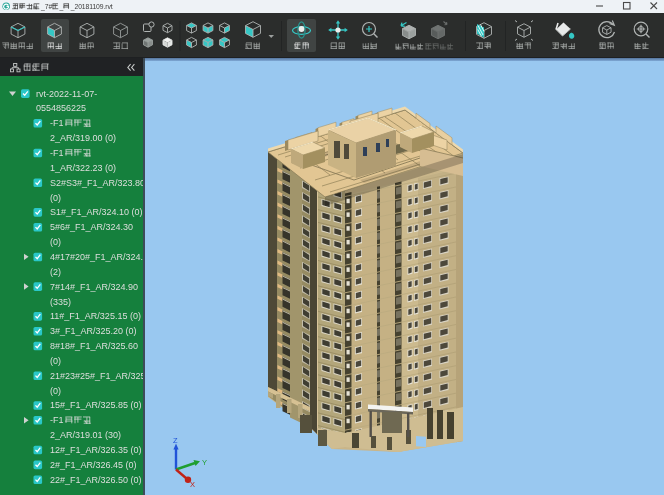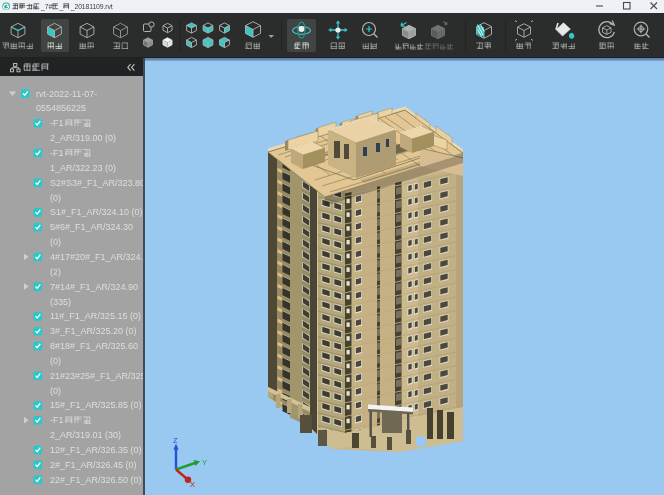--- a/index.html
+++ b/index.html
@@ -404,21 +404,21 @@
         <line x1="1.11" y1="2.05" x2="1.11" y2="7.73" stroke="#aeb1b0" stroke-width="0.70"></line>
         <line x1="3.70" y1="1.94" x2="3.70" y2="8.17" stroke="#aeb1b0" stroke-width="0.70"></line>
         <line x1="8.38" y1="3.81" x2="14.56" y2="3.81" stroke="#aeb1b0" stroke-width="0.70"></line>
         <line x1="8.59" y1="7.51" x2="14.61" y2="7.51" stroke="#aeb1b0" stroke-width="0.70"></line>
         <line x1="9.10" y1="2.10" x2="9.10" y2="8.23" stroke="#aeb1b0" stroke-width="0.70"></line>
         <line x1="11.69" y1="1.40" x2="11.69" y2="7.14" stroke="#aeb1b0" stroke-width="0.70"></line>
         <line x1="9.84" y1="5.07" x2="11.32" y2="7.66" stroke="#aeb1b0" stroke-width="0.70"></line>
       </svg>
     </div>
 </div>
-<div class="abs" style="left:0;top:58px;width:143px;height:437px;background:#a3a3a3;overflow:hidden">
+<div class="abs" style="left:0;top:58px;width:143px;height:437px;background:#15803d;overflow:hidden">
 <div class="abs" style="left:0;top:0;width:143px;height:18px;background:#202224"></div>
 <svg class="abs" style="left:10px;top:4.5px" width="11" height="10">
       <rect x="3.6" y="0.5" width="3.2" height="2.8" fill="none" stroke="#c4c6c5" stroke-width="0.9"></rect>
       <rect x="0.5" y="6" width="3" height="2.8" fill="none" stroke="#c4c6c5" stroke-width="0.9"></rect>
       <rect x="7" y="6" width="3" height="2.8" fill="none" stroke="#c4c6c5" stroke-width="0.9"></rect>
       <path d="M5.2 3.3 L5.2 4.6 M2 6 L2 4.6 L8.5 4.6 L8.5 6" fill="none" stroke="#c4c6c5" stroke-width="0.8"></path>
     </svg>
 <div style="position:absolute;left:23.0px;top:3.9px">
       <svg width="26.6" height="10.2" style="display:block">
         <line x1="1.19" y1="1.98" x2="7.73" y2="1.98" stroke="#dadcdb" stroke-width="0.70"></line>

